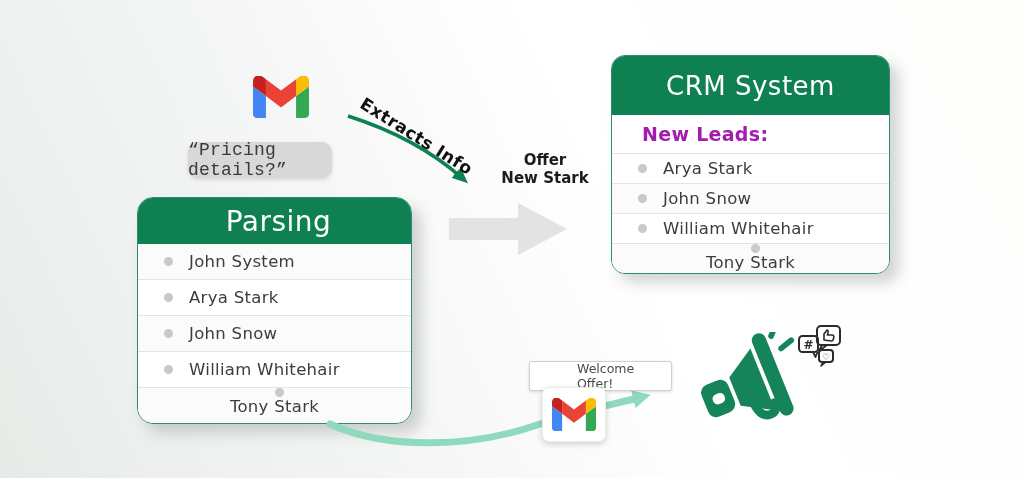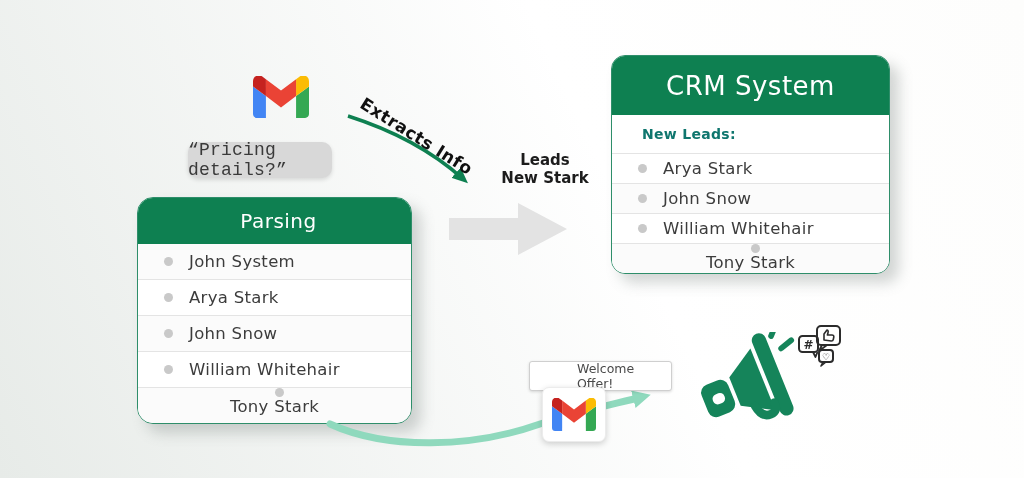--- a/index.html
+++ b/index.html
@@ -17,21 +17,21 @@
   .panel-header{
     background:#0E8051;color:#fff;display:flex;align-items:center;justify-content:center;
     letter-spacing:.5px;border-radius:14px 14px 0 0;
   }
   .row{flex:1;display:flex;align-items:center;border-bottom:1px solid #e4e4e4;background:#fff;}
   .row:nth-child(even){background:#fbfbfb;}
   .row:last-child{border-bottom:none;flex-direction:column;}
   .bullet{width:9px;height:9px;border-radius:50%;background:#c9c9c9;margin:0 16px 0 26px;flex:0 0 auto;}
   .row-label{font-size:16.5px;color:#3C3C3C;letter-spacing:.3px;}
   .subtitle-row{display:flex;align-items:center;border-bottom:1px solid #e4e4e4;background:#fff;height:38px;flex:0 0 auto;}
-  .subtitle{font-size:14px;font-weight:700;color:#0f766e;padding-left:30px;letter-spacing:.3px;}
+  .subtitle{font-size:19px;font-weight:700;color:#a21caf;padding-left:30px;letter-spacing:.3px;}
   
   .pricing-bubble{
     position:absolute;left:188px;top:142px;width:144px;height:36px;background:#D8D8D8;
     border-radius:10px;display:flex;align-items:center;justify-content:center;
     font-size:18px;color:#3A3A3A;box-shadow:0 2px 4px rgba(0,0,0,.12);letter-spacing:.2px;font-family:Liberation Mono, monospace;
   }
   .extracts-label{
     position:absolute;left:362px;top:92px;font-size:17px;font-weight:700;color:#101010;
     transform:rotate(32deg);transform-origin:left center;letter-spacing:.5px;white-space:nowrap;
   }
@@ -68,21 +68,21 @@
     <defs>
       <marker id="ahGreen" markerUnits="userSpaceOnUse" markerWidth="16" markerHeight="14" refX="8" refY="7" orient="auto">
         <path d="M0,0 L16,7 L0,14 z" fill="#0E8051"></path>
       </marker>
     </defs>
     <path d="M6 18 Q 75 40 120 80" fill="none" stroke="#0E8051" stroke-width="3.6" marker-end="url(#ahGreen)"></path>
   </svg>
   <div class="extracts-label">Extracts Info</div>
 
   <div class="panel" style="left:137px;top:197px;width:273px;height:225px;">
-    <div class="panel-header" style="height:46px;font-size:20px;flex:0 0 auto;padding-left:8px;">Parsing</div>
+    <div class="panel-header" style="height:46px;font-size:28px;flex:0 0 auto;padding-left:8px;">Parsing</div>
     <div class="row">
       <span class="bullet"></span>
       <span class="row-label">John System</span>
     </div>
     <div class="row">
       <span class="bullet"></span>
       <span class="row-label">Arya Stark</span>
     </div>
     <div class="row">
       <span class="bullet"></span>
@@ -92,21 +92,21 @@
       <span class="bullet"></span>
       <span class="row-label">William Whitehair</span>
     </div>
     <div class="row">
       <span class="bullet"></span>
       <span class="row-label">Tony Stark</span>
     </div>
   </div>
 
   <div class="create-label">
-    <div>Leads</div>
+    <div>Offer</div>
     <div>New Stark</div>
   </div>
   <svg class="abs" style="left:447px;top:194px;" width="125" height="68" viewBox="0 0 125 68">
     <polygon points="2,24 71,24 71,9 120,35 71,61 71,46 2,46" fill="#E3E3E3"></polygon>
   </svg>
 
   <div class="panel" style="left:611px;top:55px;width:277px;height:217px;border-radius:14px;">
     <div class="panel-header" style="height:59px;font-size:26px;flex:0 0 auto;border-radius:12px 12px 0 0;">CRM System</div>
     <div class="subtitle-row">
       <span class="subtitle">New Leads:</span>

